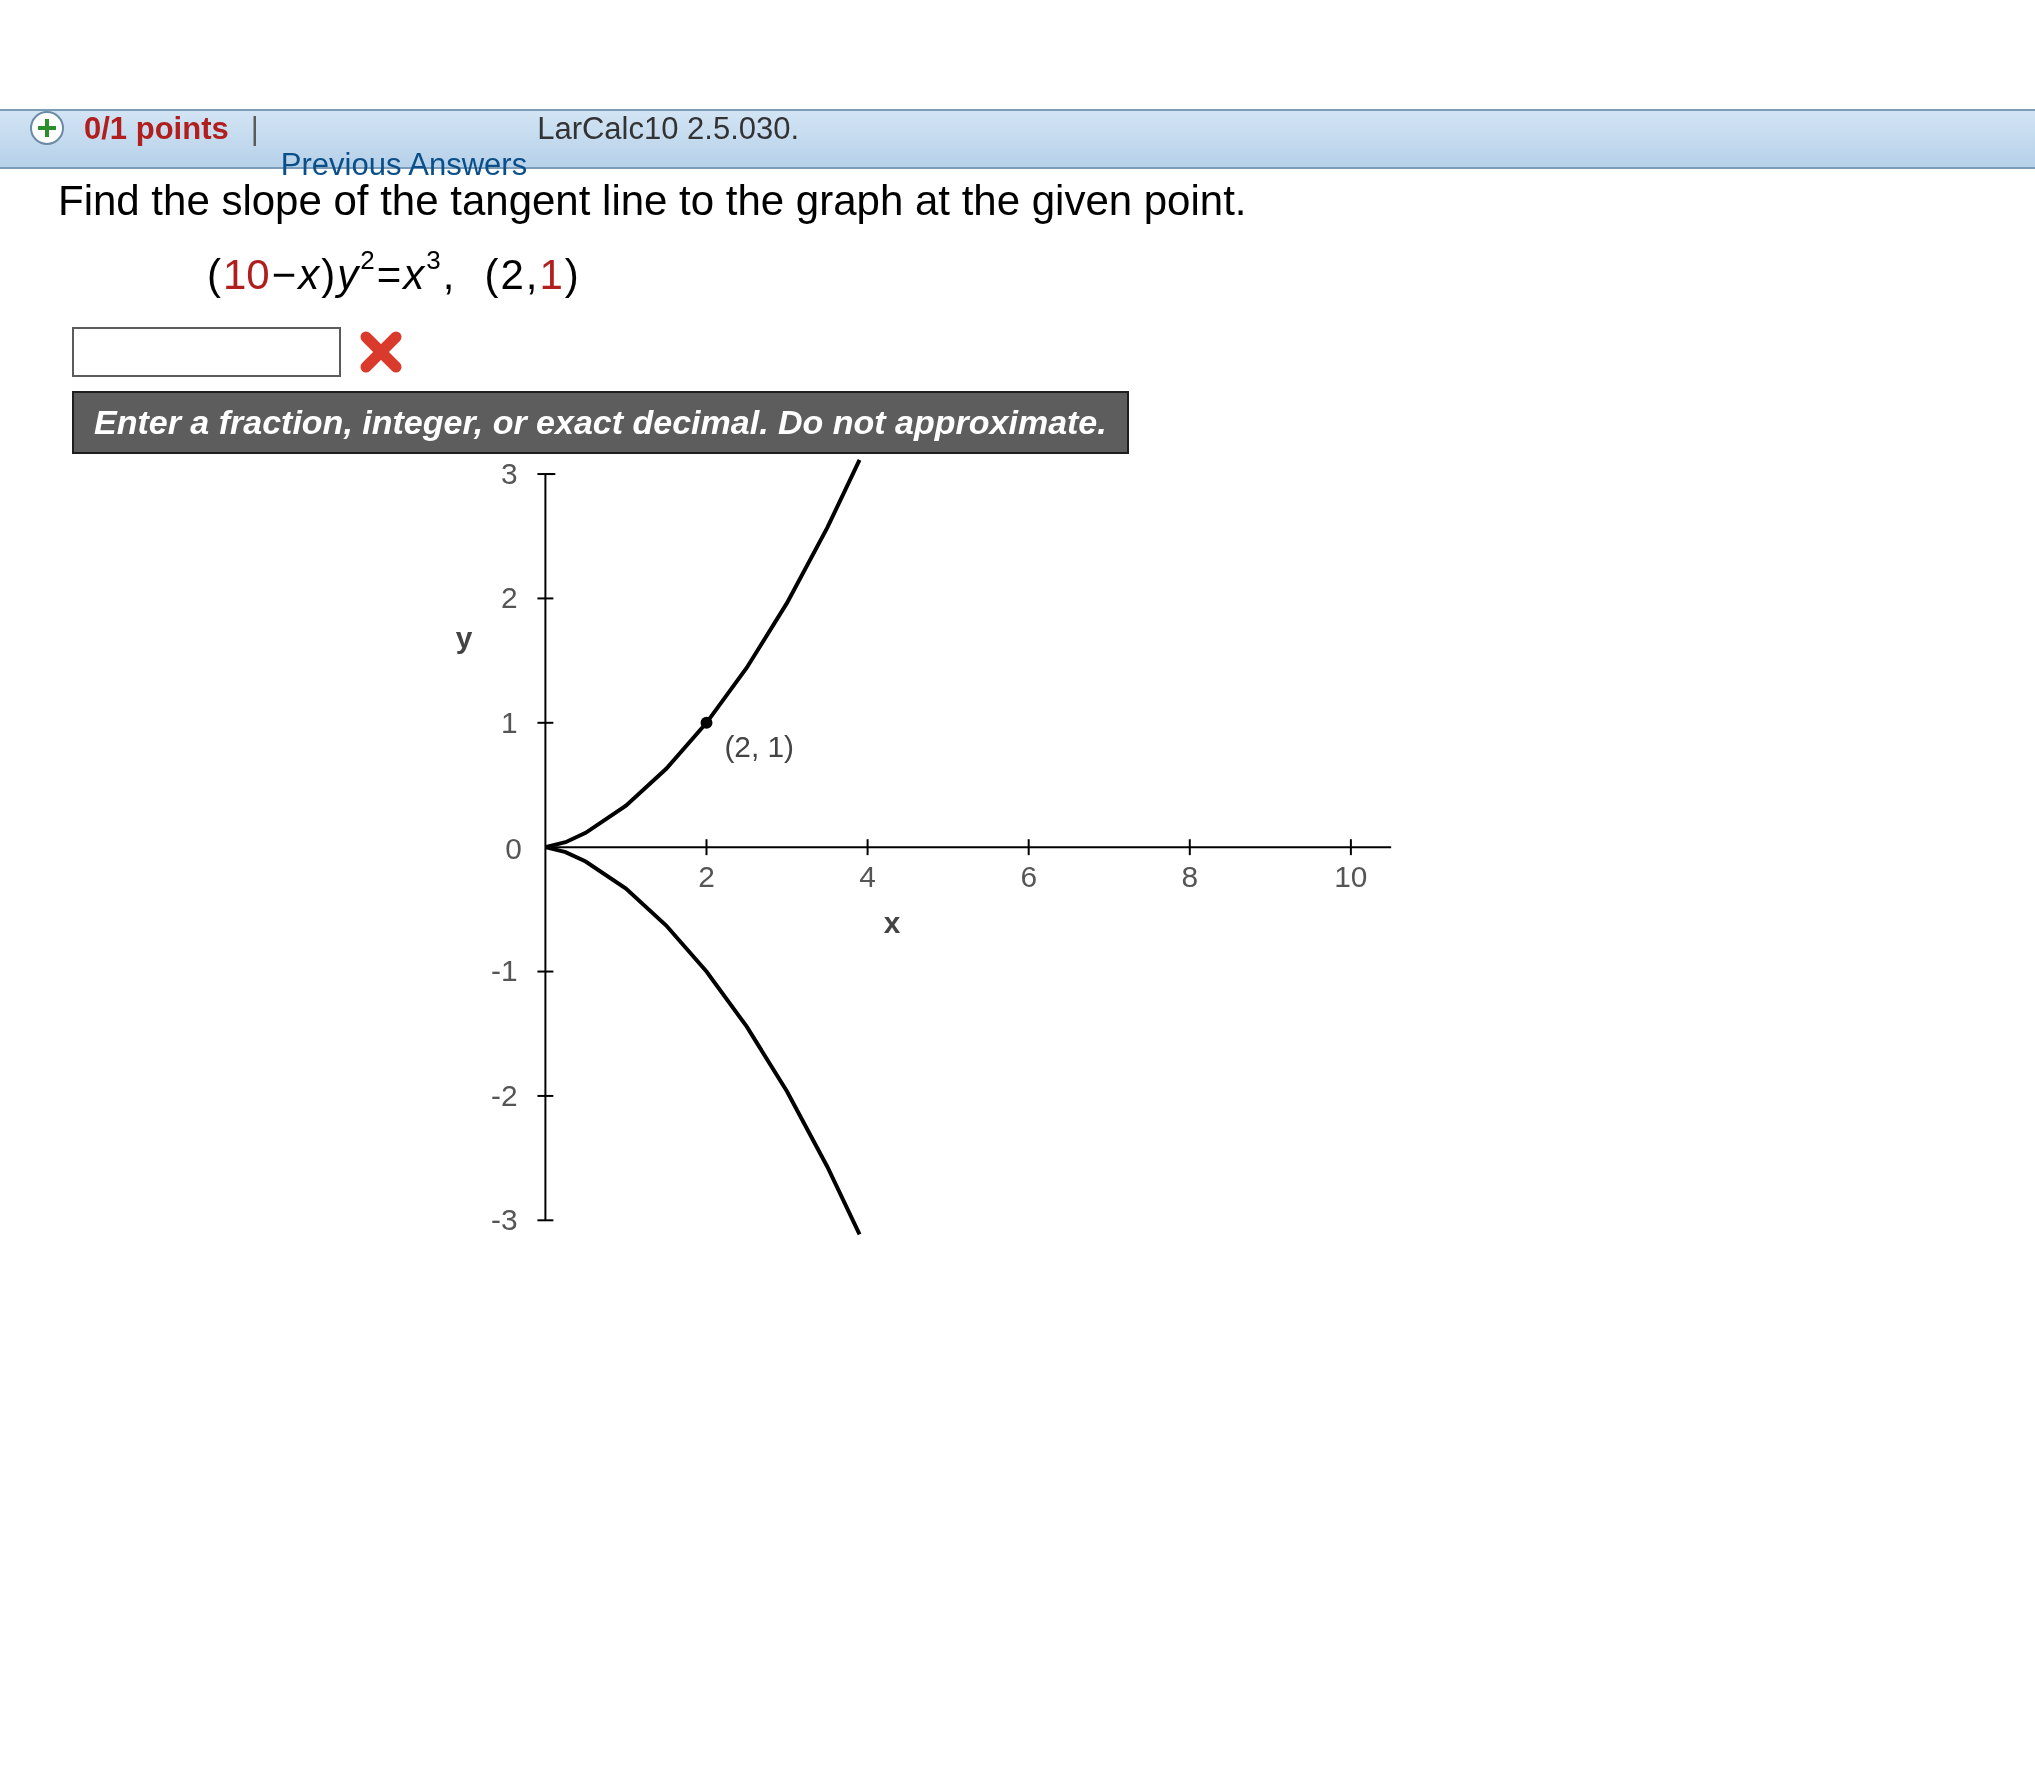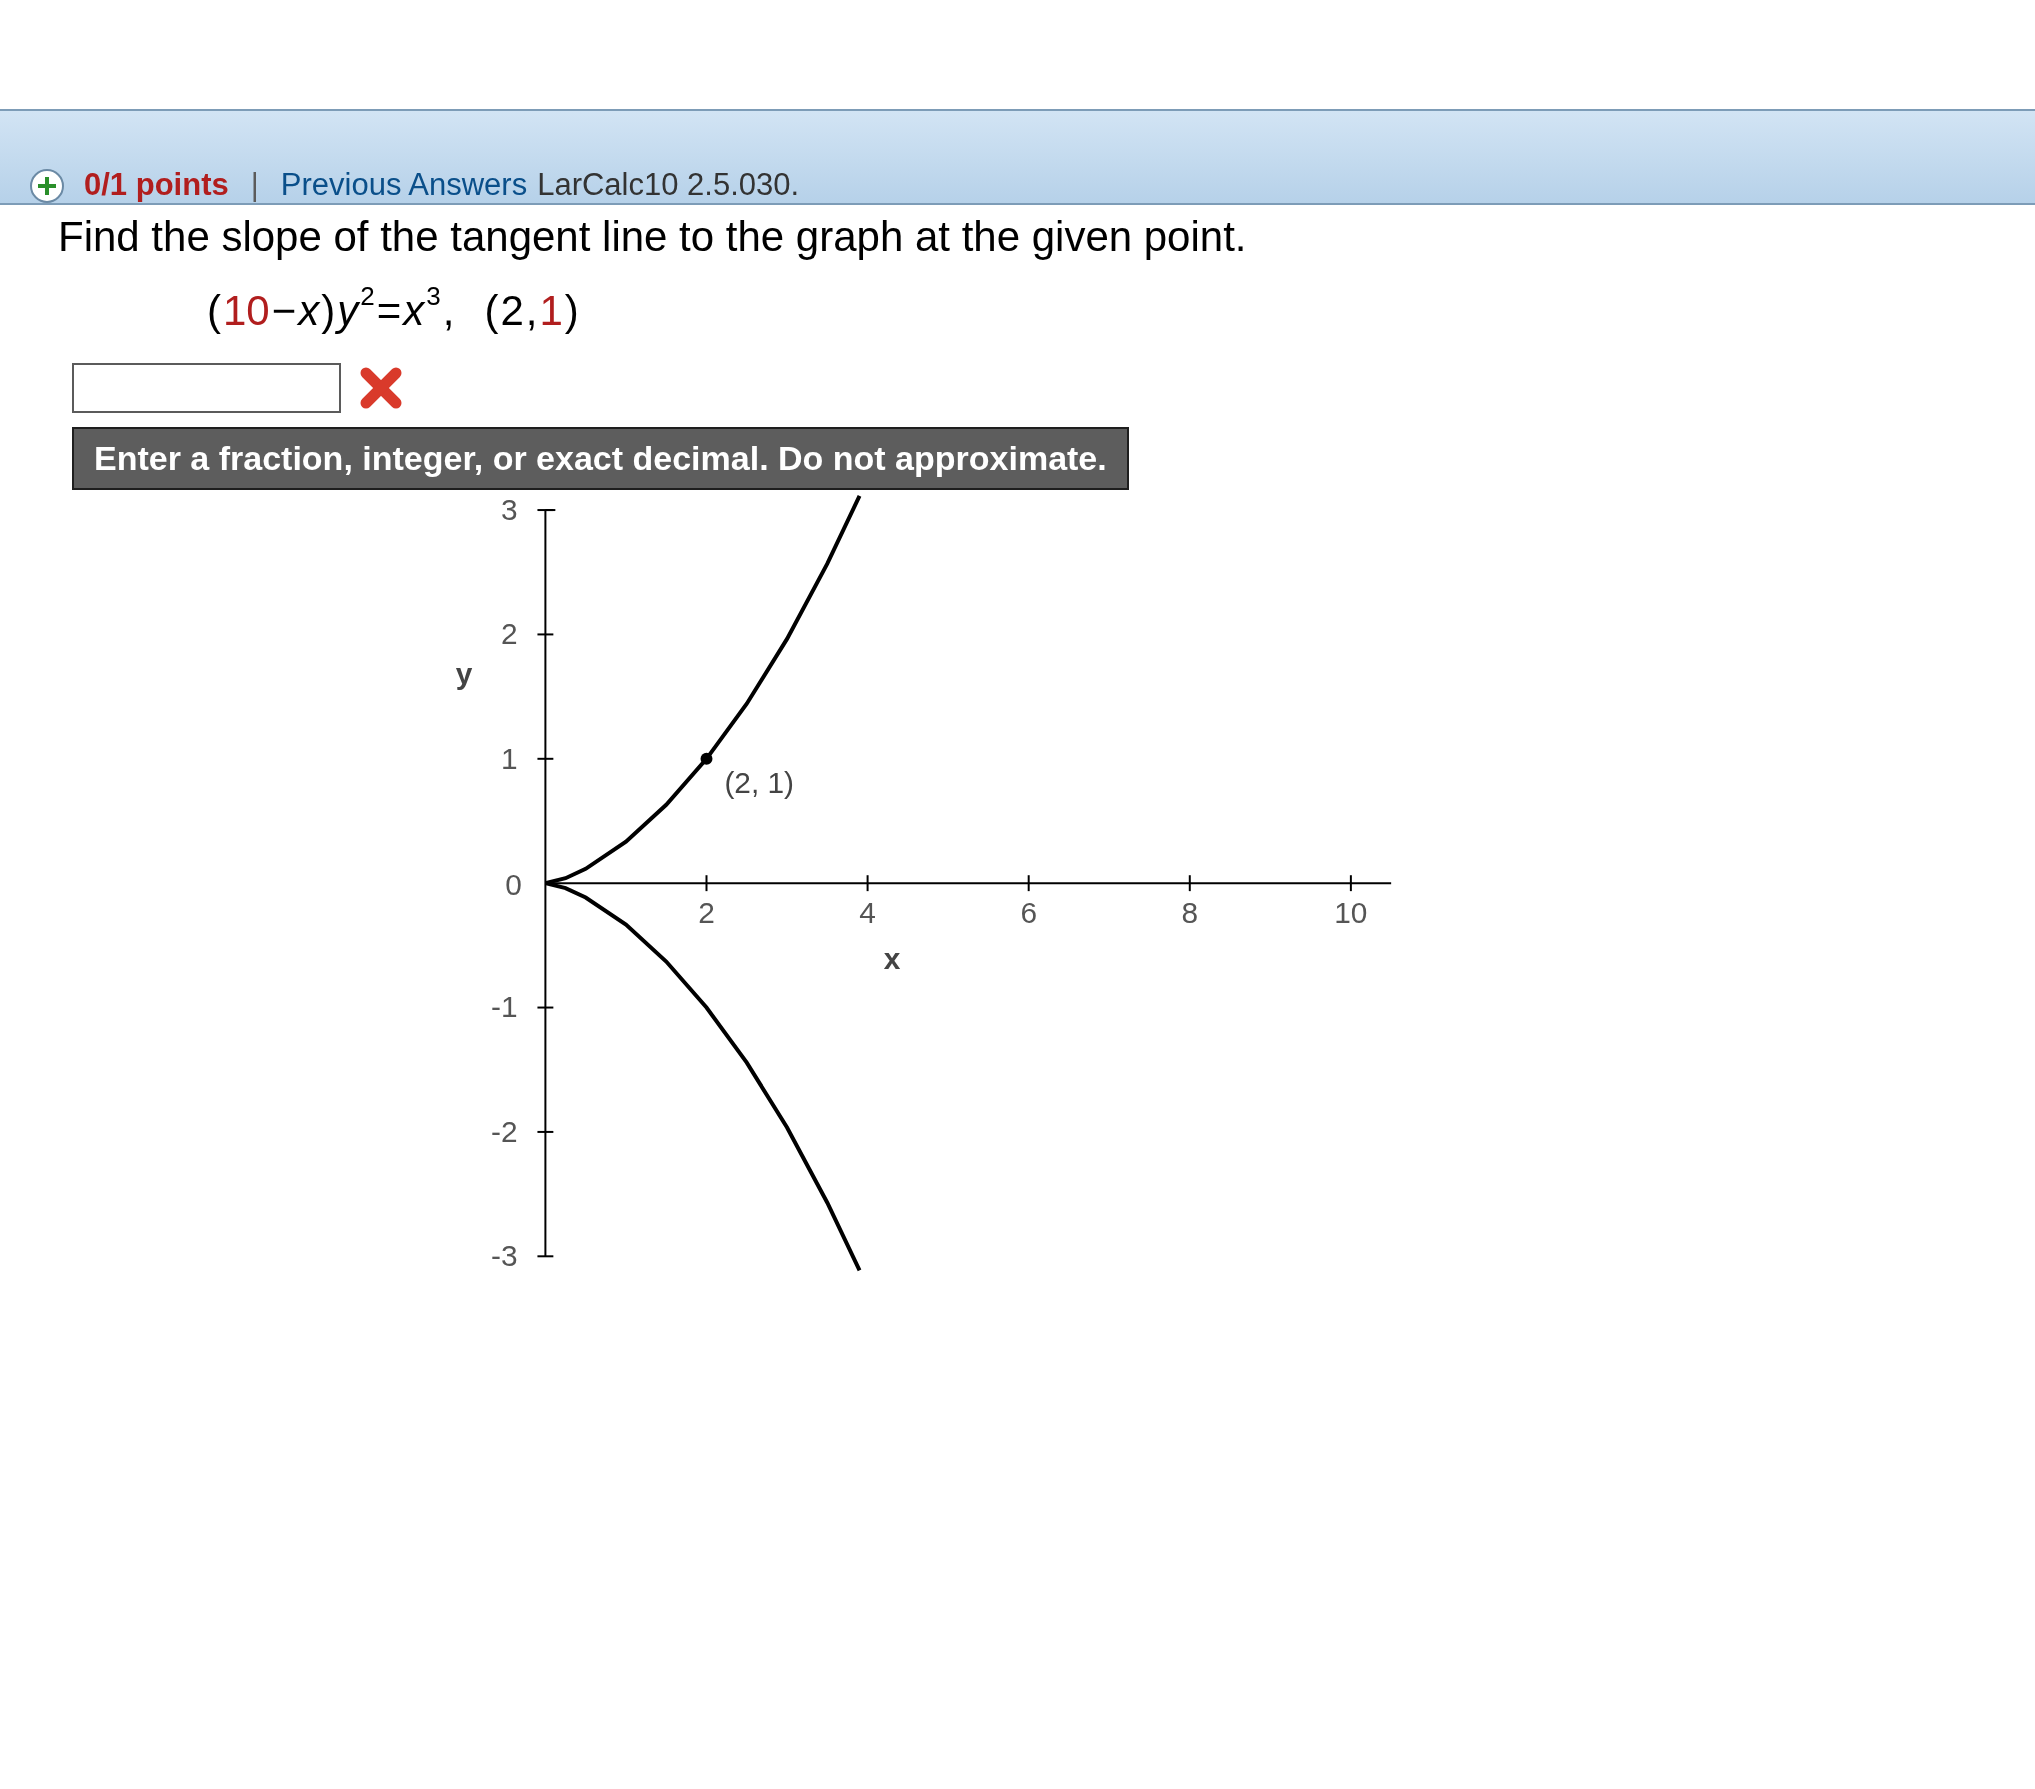--- a/index.html
+++ b/index.html
@@ -10,23 +10,23 @@
     height: 1789px;
     font-family: Verdana, Arial, sans-serif;
     font-size: 31px;
     color: #000;
   }
   .spacer-top { height: 109px; }
   .header-bar {
     background: linear-gradient(#d2e4f4, #b6d1e9);
     border-top: 2px solid #7d9cb7;
     border-bottom: 2px solid #7d9cb7;
-    height: 96px;
+    height: 60px;
     display: flex;
-    align-items: flex-end;
+    align-items: flex-start;
     padding-left: 30px;
     gap: 10px;
     box-sizing: border-box;
   }
   .plus-badge {
     width: 34px;
     height: 34px;
     border: 2px solid #6b8aa5;
     border-radius: 50%;
     background: #fff;
@@ -93,20 +93,21 @@
 
   .hint-bar {
     background: #5d5d5d;
     color: #fff;
     font-weight: bold;
     font-size: 34px;
     padding: 10px 20px;
     display: inline-block;
     border: 2px solid #1e1e1e;
     margin-left: 14px;
+    font-style: italic;
   }
 
   .cissoid-label {
     margin-left: 299px;
     font-size: 42px;
     margin-top: 0px;
     margin-bottom: 6px;
   }
 
   .chart-wrap {

